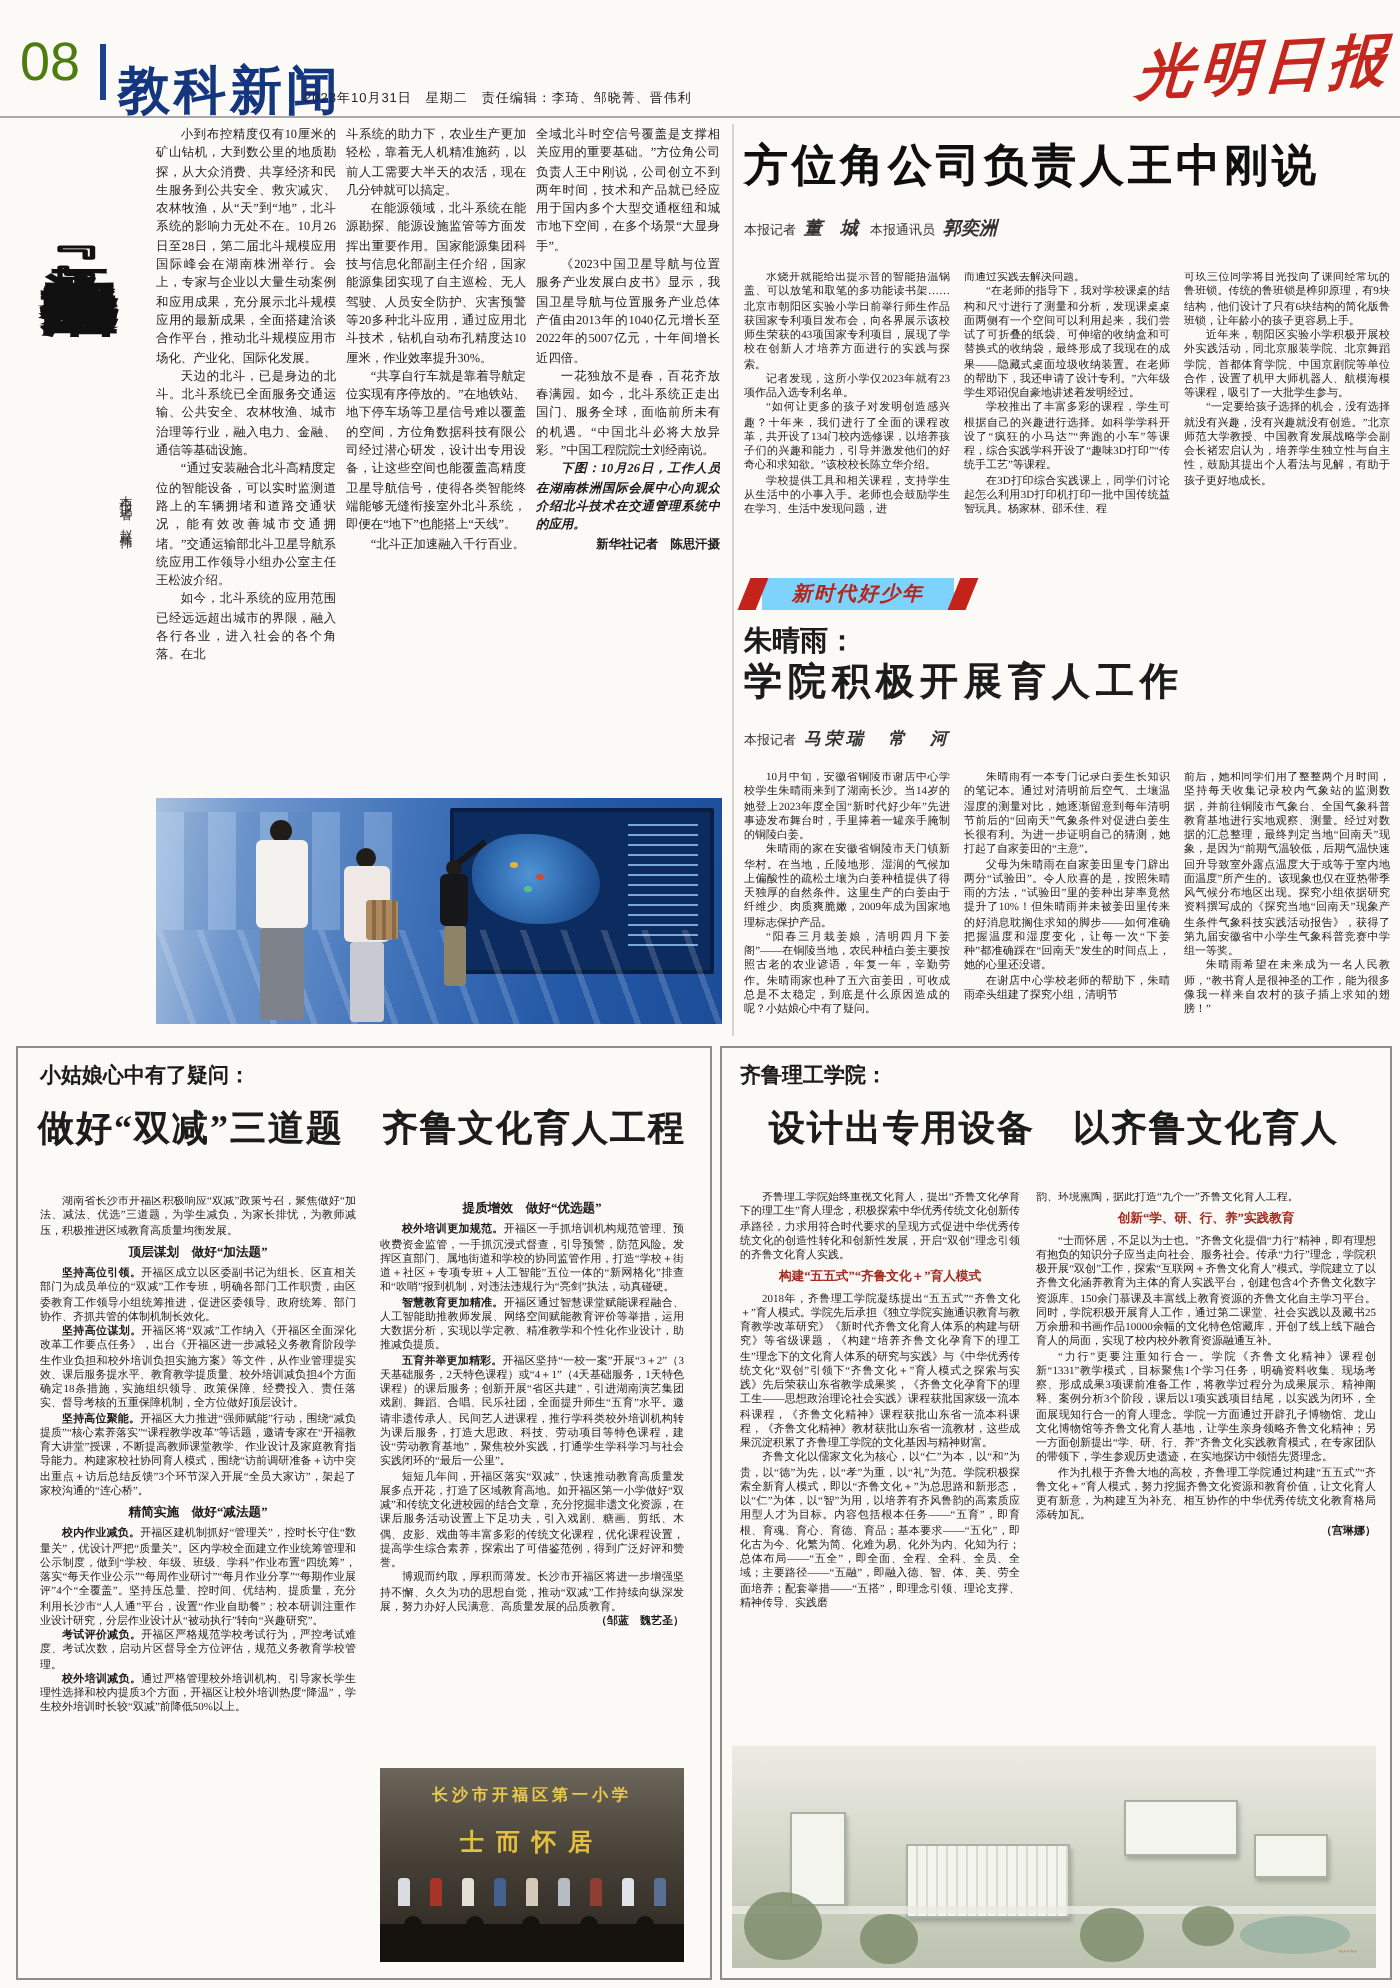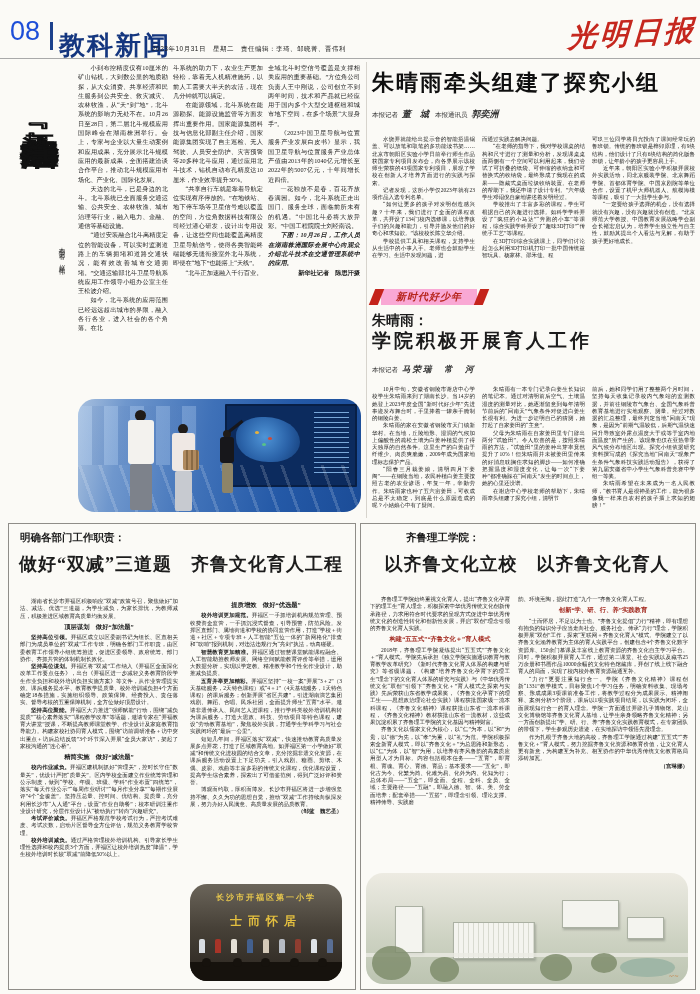--- a/index.html
+++ b/index.html
@@ -1,21 +1,21 @@
 <!DOCTYPE html>
 <html><head>
 <meta charset="utf-8">
 <style>
   html,body{margin:0;padding:0;}
   body{width:700px;height:994px;position:relative;overflow:hidden;background:#fbfaf6;
        font-family:"Liberation Serif","DejaVu Serif",serif;color:#1c1c1c;}
   .abs{position:absolute;}
 
   
-  .page-num{left:10px;top:16px;font-size:27px;color:#1d4ed8;font-family:"Liberation Sans",sans-serif;}
+  .page-num{left:10px;top:16px;font-size:27px;color:#4d7c0f;font-family:"Liberation Sans",sans-serif;}
   .hdr-bar{left:50px;top:22px;width:3px;height:28px;background:#1c418c;}
   .sec-title{left:59px;top:28px;font-size:26px;font-weight:bold;color:#14367f;
              font-family:"Liberation Sans",sans-serif;letter-spacing:2px;}
   .dateline{left:152px;top:45px;font-size:6.5px;color:#222;font-family:"Liberation Sans",sans-serif;letter-spacing:.5px;}
   .masthead{left:568px;top:14px;width:130px;font-size:29px;font-weight:bold;font-style:italic;
             color:#c5271e;letter-spacing:3px;transform:rotate(-3deg) skewX(-6deg);}
   .hdr-rule{left:0;top:58px;width:700px;height:1px;background:#a9a9a9;}
 
   
   .col{position:absolute;overflow:hidden;text-align:justify;}
@@ -31,21 +31,21 @@
 
   
   .v-head{left:13px;top:116px;height:336px;writing-mode:vertical-rl;text-orientation:upright;
           font-size:22px;font-weight:900;letter-spacing:1px;transform:scaleX(1.78);
           transform-origin:left top;color:#111;}
   .v-byline{left:57px;top:242px;height:120px;writing-mode:vertical-rl;text-orientation:upright;
             font-size:6.5px;letter-spacing:2px;color:#333;}
   .gutter-rule{left:366px;top:62px;width:1px;height:456px;background:#d7d4cd;}
 
   
-  .photo{position:absolute;overflow:hidden;border-radius:17px;}
+  .photo{position:absolute;overflow:hidden;}
   #photo-beidou{left:78px;top:399px;width:283px;height:113px;
     background:linear-gradient(100deg,#a9c1df 0%,#6f97cd 16%,#3f71b8 45%,#2459a7 72%,#1b4c97 100%);}
   .pb-wall{position:absolute;left:0;top:6%;width:42%;height:52%;
     background:repeating-linear-gradient(90deg,rgba(190,215,245,.55) 0 14px,rgba(90,130,190,.35) 14px 26px);
     opacity:.55;}
   .pb-screen{position:absolute;left:52%;top:4%;width:45%;height:70%;background:#0c2b5e;
     border:2px solid #081f45;border-radius:1px;}
   .pb-map{position:absolute;left:7%;top:14%;width:50%;height:58%;
     background:radial-gradient(circle at 45% 45%,#4f94d6 0%,#2a62a8 55%,#123a75 100%);
     border-radius:42% 58% 46% 54%;}
@@ -79,21 +79,21 @@
   .pb-guide .legs{left:5px;top:35px;width:11px;height:30px;background:#8d8468;}
 
   
   .patent-title{left:372px;top:68px;width:324px;font-size:22px;font-weight:900;letter-spacing:2px;color:#0f0f0f;}
   .patent-byline{left:372px;top:108px;width:322px;font-size:6.5px;color:#333;}
   .byl-name{font-size:9px;font-style:italic;font-weight:bold;margin:0 6px 0 4px;}
 
   
   .badge{left:372px;top:289px;height:16px;display:flex;align-items:stretch;}
   .badge-mark{width:9px;background:#c4231b;transform:skewX(-22deg);}
-  .badge-strip{width:96px;background:#f9a8d4;display:flex;align-items:center;justify-content:center;
+  .badge-strip{width:96px;background:#7dd3fc;display:flex;align-items:center;justify-content:center;
     font-size:10px;font-weight:bold;font-style:italic;color:#b7261d;letter-spacing:1px;}
   .youth-name{left:372px;top:312px;font-size:14px;font-weight:bold;}
   .youth-title{left:372px;top:328px;width:324px;font-size:19px;font-weight:900;letter-spacing:3px;}
   .youth-byline{left:372px;top:364px;font-size:6.5px;color:#333;}
   .byl-name2{font-size:8.5px;font-style:italic;font-weight:bold;margin-left:4px;letter-spacing:2px;}
 
   
   .box{position:absolute;border:1px solid #8f8d88;background:#fbfaf6;}
   #box-kaifu{left:8px;top:523px;width:346px;height:465px;}
   #box-qilu{left:360px;top:523px;width:334px;height:465px;}
@@ -184,21 +184,21 @@
     <div class="fig pb-guide">
         <div class="head"></div>
         <div class="torso"></div>
         <div class="pb-arm"></div>
         <div class="legs"></div>
       </div>
   </div>
 </div>
 
 <div>
-  <div class="abs patent-title">朱晴雨牵头组建了探究小组</div>
+  <div class="abs patent-title">方位角公司负责人王中刚说</div>
   <div class="abs patent-byline">
     <span>本报记者</span><span class="byl-name">董　城</span><span>本报通讯员</span><span class="byl-name">郭奕洲</span>
   </div>
   <div class="col fs-sm" style="left:372px;top:136px;width:103px;height:148px;">
       <p class="bp">水烧开就能给出提示音的智能捂温锅盖、可以放笔和取笔的多功能读书架……北京市朝阳区实验小学日前举行师生作品获国家专利项目发布会，向各界展示该校师生荣获的43项国家专利项目，展现了学校在创新人才培养方面进行的实践与探索。</p>
       <p class="bp">记者发现，这所小学仅2023年就有23项作品入选专利名单。</p>
       <p class="bp">“如何让更多的孩子对发明创造感兴趣？十年来，我们进行了全面的课程改革，共开设了134门校内选修课，以培养孩子们的兴趣和能力，引导并激发他们的好奇心和求知欲。”该校校长陈立华介绍。</p>
       <p class="bp">学校提供工具和相关课程，支持学生从生活中的小事入手。老师也会鼓励学生在学习、生活中发现问题，进</p>
     </div>
   <div class="col fs-sm" style="left:482px;top:136px;width:103px;height:148px;">
@@ -235,21 +235,21 @@
       <p class="bp">父母为朱晴雨在自家姜田里专门辟出两分“试验田”。令人欣喜的是，按照朱晴雨的方法，“试验田”里的姜种出芽率竟然提升了10%！但朱晴雨并未被姜田里传来的好消息耽搁住求知的脚步——如何准确把握温度和湿度变化，让每一次“下姜种”都准确踩在“回南天”发生的时间点上，她的心里还没谱。</p>
       <p class="bp">在谢店中心学校老师的帮助下，朱晴雨牵头组建了探究小组，清明节</p>
     </div>
   <div class="col fs-sm" style="left:592px;top:386px;width:103px;height:132px;">
       <p class="bp ni">前后，她和同学们用了整整两个月时间，坚持每天收集记录校内气象站的监测数据，并前往铜陵市气象台、全国气象科普教育基地进行实地观察、测量。经过对数据的汇总整理，最终判定当地“回南天”现象，是因为“前期气温较低，后期气温快速回升导致室外露点温度大于或等于室内地面温度”所产生的。该现象也仅在亚热带季风气候分布地区出现。探究小组依据研究资料撰写成的《探究当地“回南天”现象产生条件气象科技实践活动报告》，获得了第九届安徽省中小学生气象科普竞赛中学组一等奖。</p>
       <p class="bp">朱晴雨希望在未来成为一名人民教师，“教书育人是很神圣的工作，能为很多像我一样来自农村的孩子插上求知的翅膀！”</p>
     </div>
 </div>
 
 <div id="box-kaifu" class="box"></div>
-<div class="abs kicker" style="left:20px;top:531px;">明确各部门工作职责：</div>
+<div class="abs kicker" style="left:20px;top:531px;">小姑娘心中有了疑问：</div>
 <div class="abs box-title" style="left:8px;top:552px;width:346px;">做好“双减”三道题　齐鲁文化育人工程</div>
 <div class="col fs-sm" style="left:20px;top:598px;width:158px;height:382px;">
     <p class="bp">湖南省长沙市开福区积极响应“双减”政策号召，聚焦做好“加法、减法、优选”三道题，为学生减负，为家长排忧，为教师减压，积极推进区域教育高质量均衡发展。</p>
     <p class="colsub">顶层谋划　做好“加法题”</p>
     <p class="bp"><b>坚持高位引领。</b>开福区成立以区委副书记为组长、区直相关部门为成员单位的“双减”工作专班，明确各部门工作职责，由区委教育工作领导小组统筹推进，促进区委领导、政府统筹、部门协作、齐抓共管的体制机制长效化。</p>
     <p class="bp"><b>坚持高位谋划。</b>开福区将“双减”工作纳入《开福区全面深化改革工作要点任务》，出台《开福区进一步减轻义务教育阶段学生作业负担和校外培训负担实施方案》等文件，从作业管理提实效、课后服务提水平、教育教学提质量、校外培训减负担4个方面确定18条措施，实施组织领导、政策保障、经费投入、责任落实、督导考核的五重保障机制，全方位做好顶层设计。</p>
     <p class="bp"><b>坚持高位聚能。</b>开福区大力推进“强师赋能”行动，围绕“减负提质”“核心素养落实”“课程教学改革”等话题，邀请专家在“开福教育大讲堂”授课，不断提高教师课堂教学、作业设计及家庭教育指导能力。构建家校社协同育人模式，围绕“访前调研准备＋访中突出重点＋访后总结反馈”3个环节深入开展“全员大家访”，架起了家校沟通的“连心桥”。</p>
     <p class="colsub">精简实施　做好“减法题”</p>
     <p class="bp"><b>校内作业减负。</b>开福区建机制抓好“管理关”，控时长守住“数量关”，优设计严把“质量关”。区内学校全面建立作业统筹管理和公示制度，做到“学校、年级、班级、学科”作业布置“四统筹”，落实“每天作业公示”“每周作业研讨”“每月作业分享”“每期作业展评”4个“全覆盖”。坚持压总量、控时间、优结构、提质量，充分利用长沙市“人人通”平台，设置“作业自助餐”；校本研训注重作业设计研究，分层作业设计从“被动执行”转向“兴趣研究”。</p>
     <p class="bp"><b>考试评价减负。</b>开福区严格规范学校考试行为，严控考试难度、考试次数，启动片区督导全方位评估，规范义务教育学校管理。</p>
@@ -281,22 +281,22 @@
   </div>
   <div class="sp-crowd"></div>
   <div class="sp-h" style="left:8%"></div>
     <div class="sp-h" style="left:28%"></div>
     <div class="sp-h" style="left:47%"></div>
     <div class="sp-h" style="left:66%"></div>
     <div class="sp-h" style="left:84%"></div>
 </div>
 
 <div id="box-qilu" class="box"></div>
-<div class="abs kicker" style="left:370px;top:531px;margin-left:36px;">齐鲁理工学院：</div>
-<div class="abs box-title" style="left:360px;top:552px;width:334px;">以齐鲁文化立校　以齐鲁文化育人</div>
+<div class="abs kicker" style="left:370px;top:531px;">齐鲁理工学院：</div>
+<div class="abs box-title" style="left:360px;top:552px;width:334px;">设计出专用设备　以齐鲁文化育人</div>
 <div class="col fs-sm" style="left:370px;top:596px;width:140px;height:272px;">
     <p class="bp">齐鲁理工学院始终重视文化育人，提出“齐鲁文化孕育下的理工生”育人理念，积极探索中华优秀传统文化创新传承路径，力求用符合时代要求的呈现方式促进中华优秀传统文化的创造性转化和创新性发展，开启“双创”理念引领的齐鲁文化育人实践。</p>
     <p class="colsub red">构建“五五式”“齐鲁文化＋”育人模式</p>
     <p class="bp">2018年，齐鲁理工学院凝练提出“五五式”“齐鲁文化＋”育人模式。学院先后承担《独立学院实施通识教育与教育教学改革研究》《新时代齐鲁文化育人体系的构建与研究》等省级课题，《构建“培养齐鲁文化孕育下的理工生”理念下的文化育人体系的研究与实践》与《中华优秀传统文化“双创”引领下“齐鲁文化＋”育人模式之探索与实践》先后荣获山东省教学成果奖，《齐鲁文化孕育下的理工生——思想政治理论社会实践》课程获批国家级一流本科课程，《齐鲁文化精神》课程获批山东省一流本科课程，《齐鲁文化精神》教材获批山东省一流教材，这些成果沉淀积累了齐鲁理工学院的文化基因与精神财富。</p>
     <p class="bp">齐鲁文化以儒家文化为核心，以“仁”为本，以“和”为贵，以“德”为先，以“孝”为重，以“礼”为范。学院积极探索全新育人模式，即以“齐鲁文化＋”为总思路和新形态，以“仁”为体，以“智”为用，以培养有齐风鲁韵的高素质应用型人才为目标。内容包括根本任务——“五育”，即育根、育魂、育心、育德、育品；基本要求——“五化”，即化古为今、化繁为简、化难为易、化外为内、化知为行；总体布局——“五全”，即全面、全程、全科、全员、全域；主要路径——“五融”，即融入德、智、体、美、劳全面培养；配套举措——“五搭”，即理念引领、理论支撑、精神传导、实践磨</p>
   </div>
 <div class="col fs-sm" style="left:518px;top:596px;width:170px;height:272px;">
     <p class="bp ni">韵、环境熏陶，据此打造“九个一”齐鲁文化育人工程。</p>
     <p class="colsub red">创新“学、研、行、养”实践教育</p>
     <p class="bp">“士而怀居，不足以为士也。”齐鲁文化提倡“力行”精神，即有理想有抱负的知识分子应当走向社会、服务社会。传承“力行”理念，学院积极开展“双创”工作，探索“互联网＋齐鲁文化育人”模式。学院建立了以齐鲁文化涵养教育为主体的育人实践平台，创建包含4个齐鲁文化数字资源库、150余门慕课及丰富线上教育资源的齐鲁文化自主学习平台。同时，学院积极开展育人工作，通过第二课堂、社会实践以及藏书25万余册和书画作品10000余幅的文化特色馆藏库，开创了线上线下融合育人的局面，实现了校内校外教育资源融通互补。</p>

